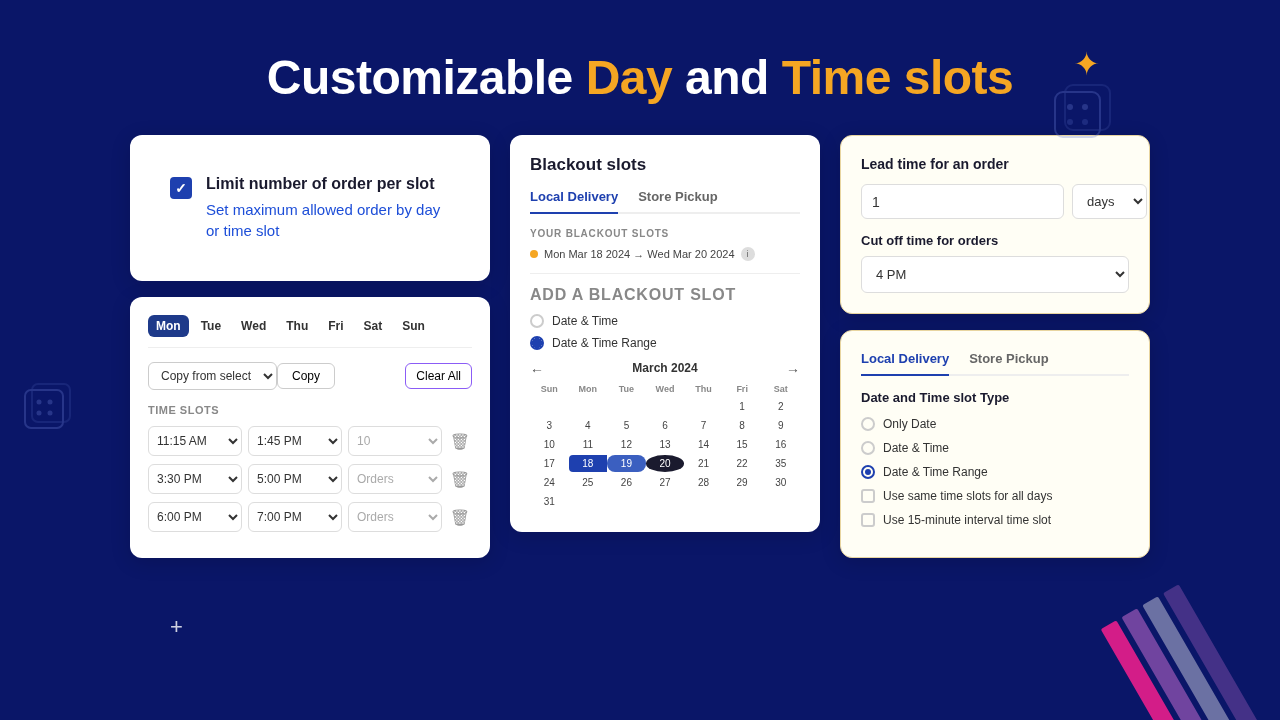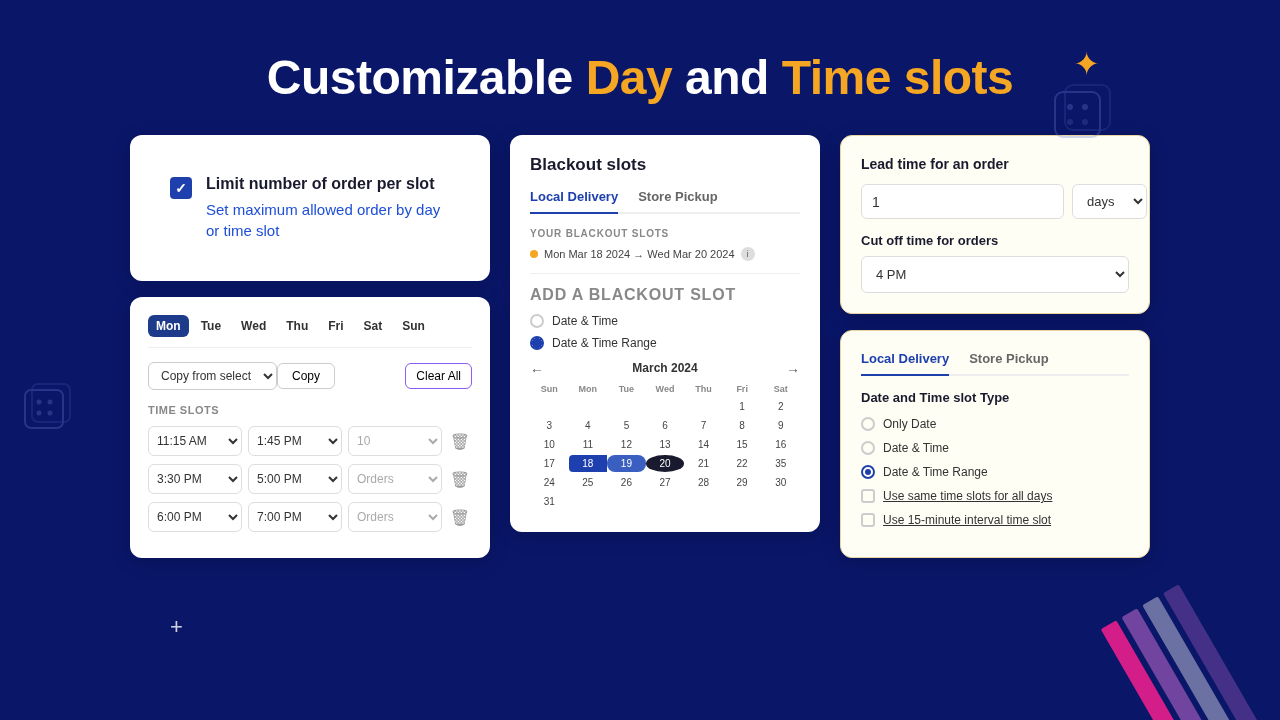--- a/index.html
+++ b/index.html
@@ -529,21 +529,20 @@
     .checkbox-sm {
       width: 14px;
       height: 14px;
       border: 2px solid #ccc;
       border-radius: 3px;
       flex-shrink: 0;
     }
     .checkbox-label-sm {
       font-size: 12px;
       color: #333;
-      text-decoration: underline;
     }
 
     
     .cursor-plus {
       position: absolute;
       bottom: 80px;
       left: 170px;
       color: #ffffff;
       font-size: 22px;
       font-weight: 300;

